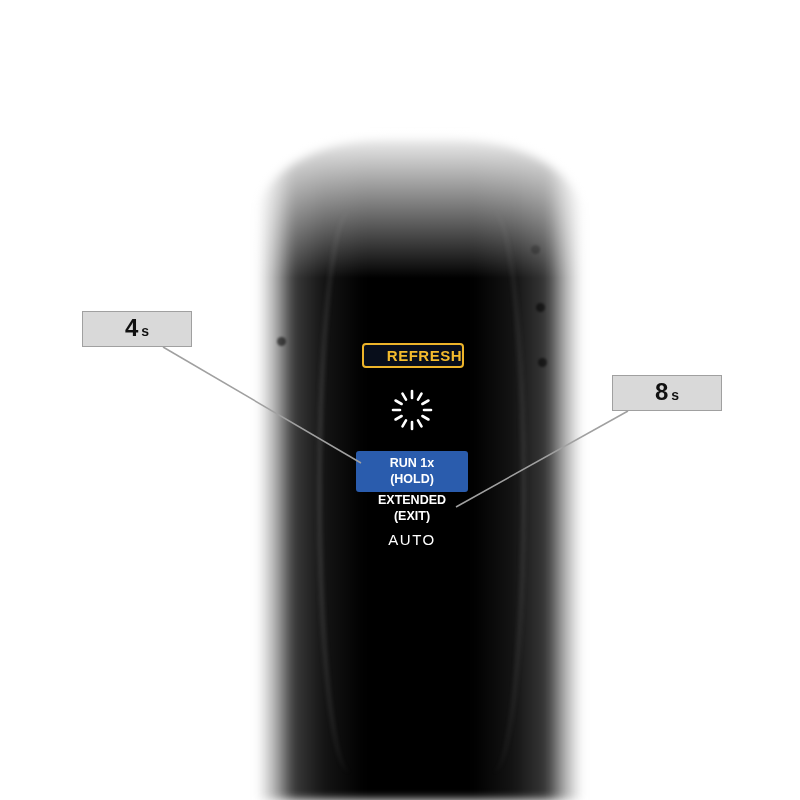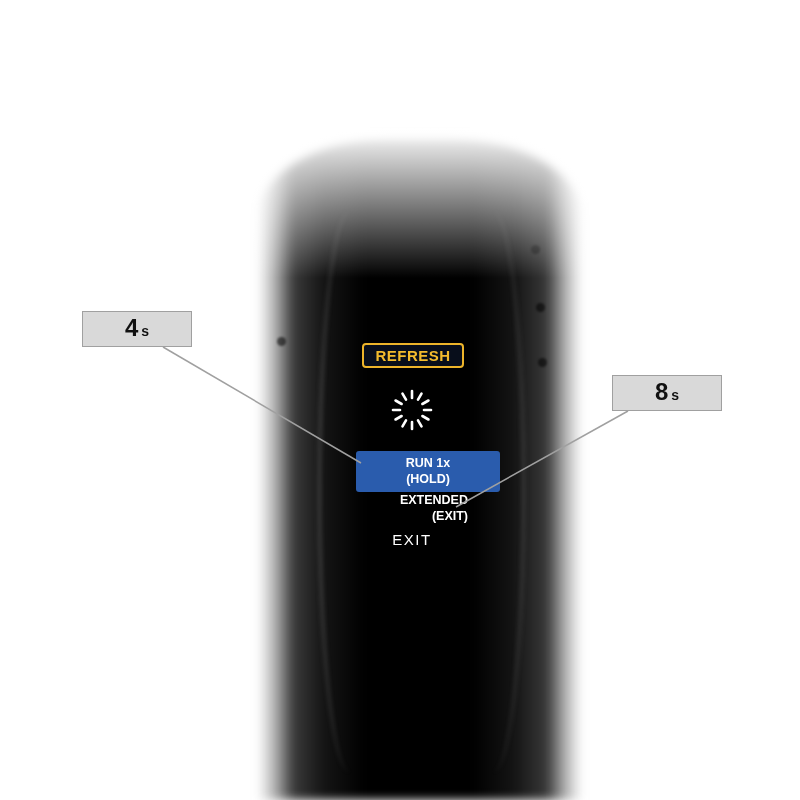--- a/index.html
+++ b/index.html
@@ -34,27 +34,27 @@
   .dot-d{left:277px;top:337px;}
   .fade-top{
     position:absolute;left:236px;top:128px;width:368px;height:150px;
     background:linear-gradient(180deg,#ffffff 0%,rgba(255,255,255,0) 100%);
   }
   
   .refresh-badge{
     position:absolute;left:362px;top:343px;width:98px;height:21px;
     border:2px solid #edb42a;border-radius:4px;background:rgba(9,15,30,.9);
     color:#f3bb2d;font-size:15px;font-weight:bold;letter-spacing:.5px;
-    text-align:center;line-height:21px;
+    text-align:right;line-height:21px;
   }
   .spinner{position:absolute;left:388px;top:386px;}
   .opt{position:absolute;left:356px;width:112px;text-align:center;color:#fff;
        font-size:12.5px;font-weight:bold;line-height:1.3;}
-  .opt-run{top:451px;padding:4px 16px;background:#2a5cad;border-radius:3px;}
-  .opt-ext{top:492px;text-align:right;}
+  .opt-run{top:451px;padding:4px 0;background:#2a5cad;border-radius:3px;}
+  .opt-ext{top:492px;}
   .opt-exit{
     position:absolute;left:356px;top:531px;width:112px;text-align:center;
     color:#fff;font-size:15px;font-weight:500;letter-spacing:1.5px;
   }
   
   .callout{
     position:absolute;width:110px;height:36px;background:#d9d9d9;
     border:1px solid #a0a0a0;display:flex;align-items:baseline;justify-content:center;
     box-sizing:border-box;padding-top:4px;
   }
@@ -100,21 +100,21 @@
   <div class="opt opt-run">
     <div>RUN 1x</div>
     <div>(HOLD)</div>
   </div>
 
   <div class="opt opt-ext">
     <div>EXTENDED</div>
     <div>(EXIT)</div>
   </div>
 
-  <div class="opt-exit">EXIT</div>
+  <div class="opt-exit">AUTO</div>
 
   <svg class="leaders" width="800" height="800" viewBox="0 0 800 800">
     <line x1="163" y1="347" x2="361" y2="463" stroke="#a0a0a0" stroke-width="1.5"></line>
     <line x1="628" y1="411" x2="456" y2="507" stroke="#a0a0a0" stroke-width="1.5"></line>
   </svg>
 
   <div class="callout callout-4s">
     <span class="val">4</span>
     <span class="unit">s</span>
   </div>

